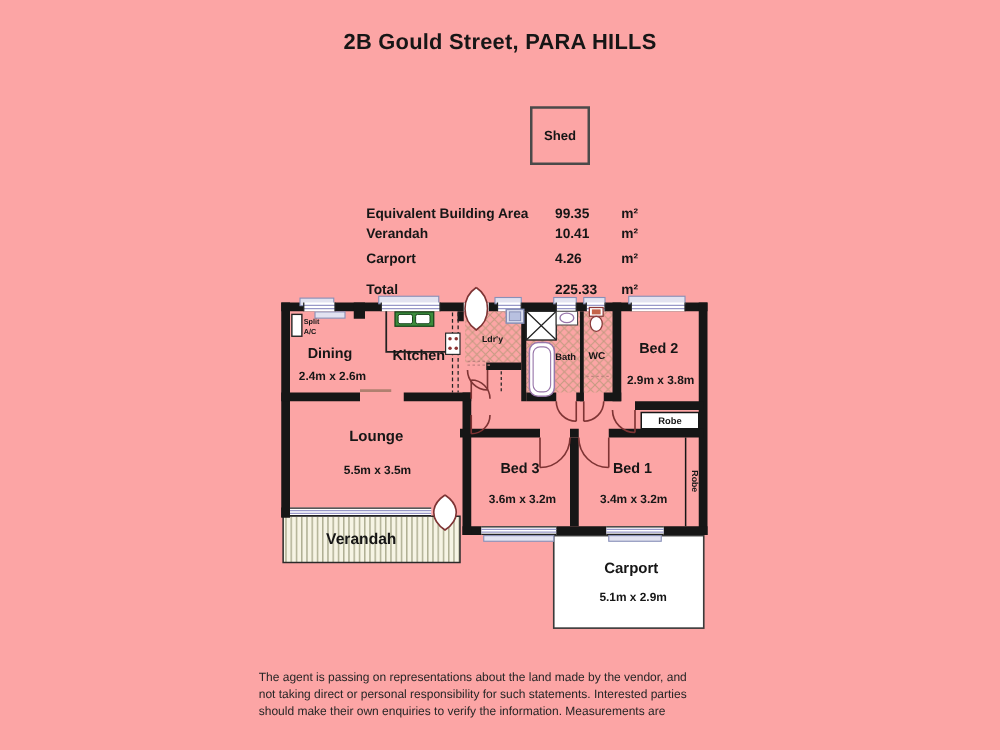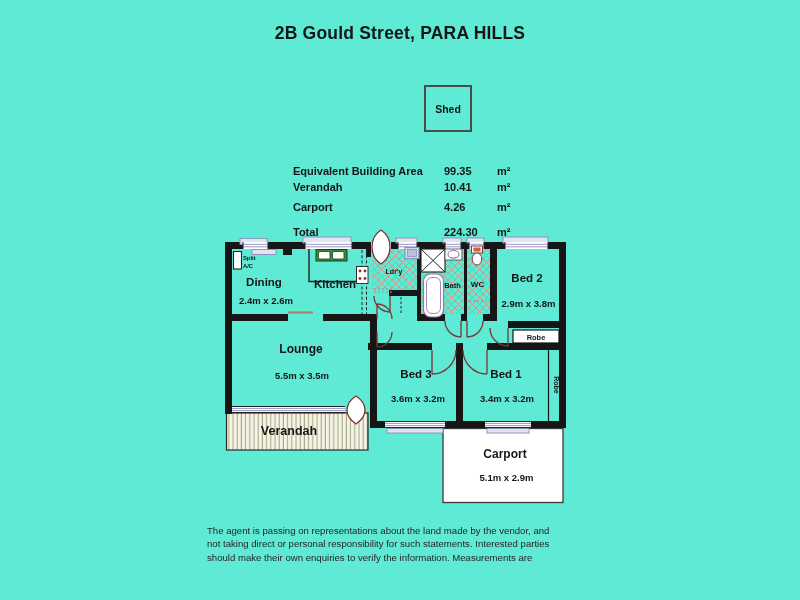--- a/index.html
+++ b/index.html
@@ -1,28 +1,28 @@
 <!DOCTYPE html>
 <html><head>
 <meta charset="utf-8">
 <style>
   html,body{margin:0;padding:0;background:#fff;}
-  #page{position:relative;width:800px;height:600px;background:#5eead4;overflow:hidden;
+  #page{position:relative;width:800px;height:600px;background:#fca5a5;overflow:hidden;
         font-family:"Liberation Sans",sans-serif;color:#161616;}
   #plan-svg{position:absolute;left:0;top:0;}
   .title{position:absolute;top:23px;left:0;width:800px;text-align:center;
          font-size:17.5px;font-weight:bold;letter-spacing:.2px;}
   .shed{position:absolute;left:424px;top:57px;width:44px;height:43px;border:2px solid #4a4a4a;
         display:flex;align-items:center;justify-content:center;font-size:10.5px;font-weight:bold;margin-top:28px;}
   .area-table{position:absolute;left:293px;top:0;width:230px;font-size:11px;font-weight:bold;}
   .arow{position:absolute;left:0;display:flex;line-height:13px;width:230px;margin-top:38px;}
   .arow .lbl{flex:0 0 151px;}
   .arow .val{flex:0 0 45px;}
   .arow .unit{margin-left:8px;}
-  .disclaimer{position:absolute;left:207px;top:524px;width:420px;font-size:9.6px;
+  .disclaimer{position:absolute;left:207px;top:536px;width:420px;font-size:9.6px;
               line-height:13.3px;color:#262626;}
   svg text{font-family:"Liberation Sans",sans-serif;font-weight:bold;fill:#161616;}
 </style>
 </head>
 <body>
 
 <div id="page">
 
   <div class="title">2B Gould Street, PARA HILLS</div>
 
@@ -41,21 +41,21 @@
       <span class="val">10.41</span>
       <span class="unit">m²</span>
     </div>
     <div class="arow" style="top:163px">
       <span class="lbl">Carport</span>
       <span class="val">4.26</span>
       <span class="unit">m²</span>
     </div>
     <div class="arow" style="top:188px">
       <span class="lbl">Total</span>
-      <span class="val">224.30</span>
+      <span class="val">225.33</span>
       <span class="unit">m²</span>
     </div>
   </div>
 
   <svg id="plan-svg" width="800" height="600" viewBox="0 0 800 600">
     <defs>
       <pattern id="tile" width="7" height="7" patternUnits="userSpaceOnUse">
         <path d="M0,7 L7,0 M0,0 L7,7" stroke="#c59b82" stroke-width="0.9" fill="none"></path>
       </pattern>
       <pattern id="stripes" width="4.2" height="10" patternUnits="userSpaceOnUse">

